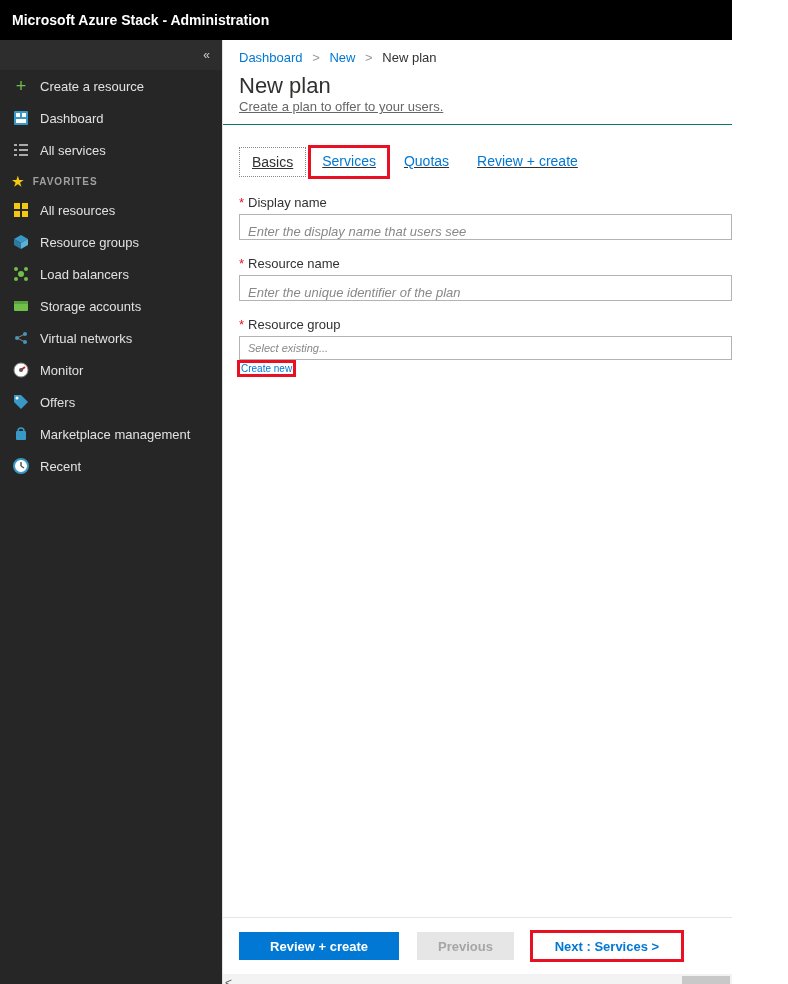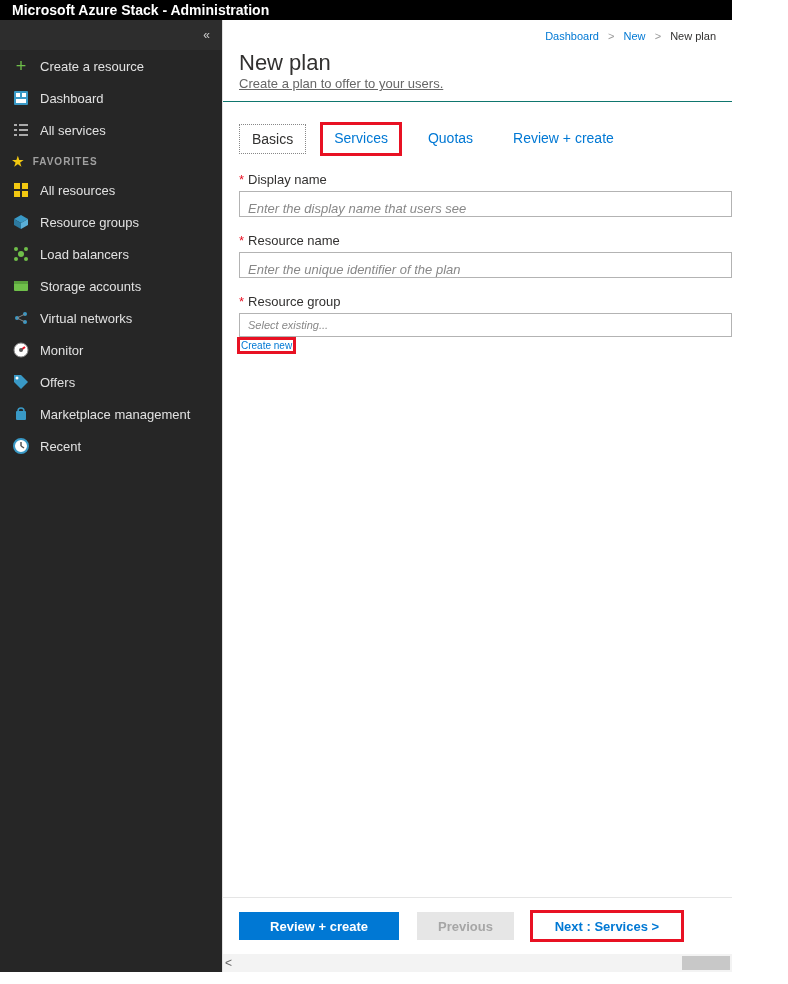--- a/index.html
+++ b/index.html
@@ -9,21 +9,21 @@
     color: #323130;
     background: #fff;
     width: 788px;
     height: 984px;
     overflow: hidden;
     position: relative;
   }
   .topbar {
     background: #000;
     color: #fff;
-    height: 20px;
+    height: 40px;
     display: flex;
     align-items: center;
     padding: 0 12px;
     font-size: 14px;
     font-weight: 600;
     width: 732px;
   }
   .frame {
     display: flex;
     height: 952px;
@@ -76,44 +76,43 @@
   
   .main {
     flex: 1;
     display: flex;
     flex-direction: column;
     position: relative;
     border-left: 1px solid #e1e1e1;
   }
   .breadcrumb {
     padding: 10px 16px 4px 16px;
-    font-size: 11px;
+    font-size: 13px;
     color: #323130;
-    text-align: right;
   }
   .breadcrumb a { color: #0078d4; text-decoration: none; }
   .breadcrumb .sep { color: #999; margin: 0 6px; }
   .page-title {
     padding: 4px 16px 0 16px;
     font-size: 22px;
     font-weight: 400;
   }
   .page-subtitle {
     padding: 0 16px 10px 16px;
     font-size: 13px;
     color: #666;
     border-bottom: 1px solid #0f766e;
     text-decoration: underline;
   }
   .content {
     padding: 22px 0 0 16px;
     flex: 1;
     overflow: hidden;
   }
-  .tabs { display:flex; gap:16px; margin-bottom:18px; }
+  .tabs { display:flex; gap:4px; margin-bottom:18px;text-decoration:underline; }
   .tab {
     padding: 6px 12px;
     font-size: 14px;
     cursor: pointer;
     color: #0078d4;
   }
   .tab.active {
     color: #323130;
     border: 1px dotted #888;
   }

